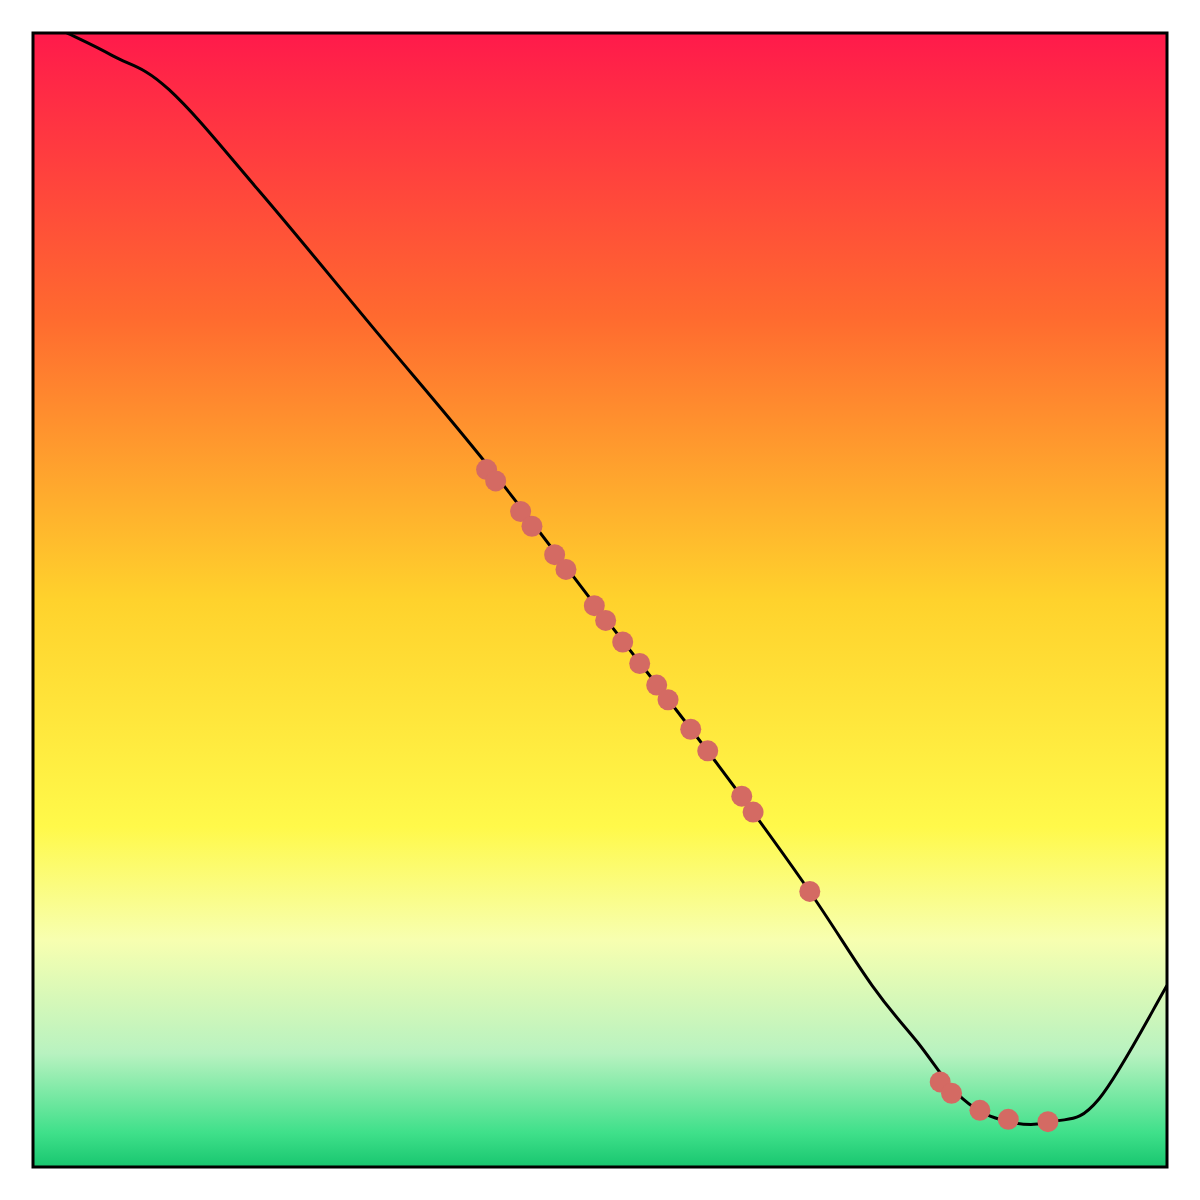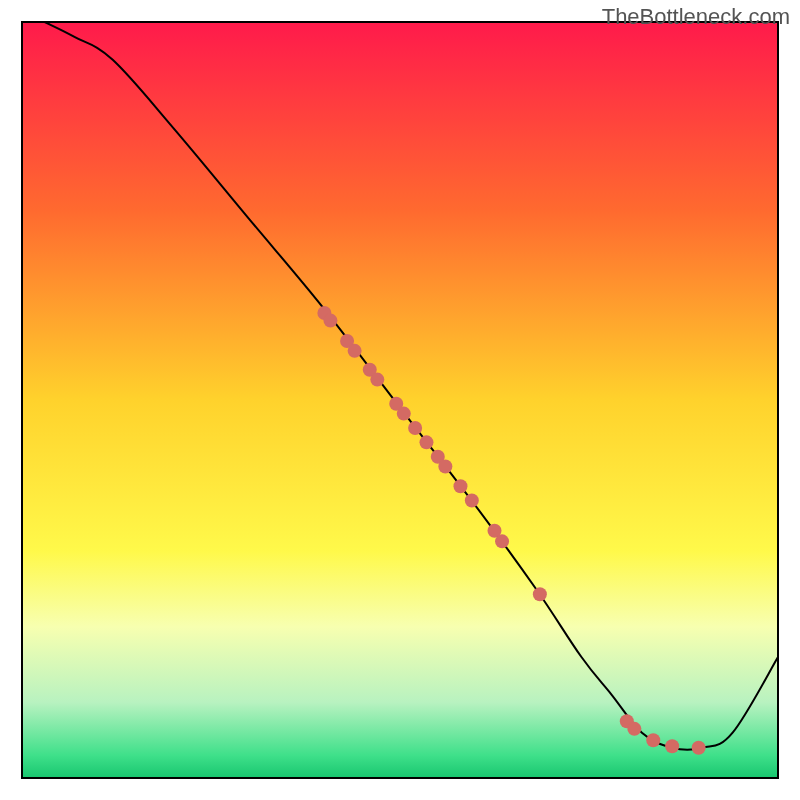--- a/index.html
+++ b/index.html
@@ -79,14 +79,13 @@
           <circle cx="634.36" cy="728.86" r="7" fill="#d46a63"></circle>
           <circle cx="653.26" cy="740.1999999999999" r="7" fill="#d46a63"></circle>
           <circle cx="672.16" cy="746.2479999999999" r="7" fill="#d46a63"></circle>
           <circle cx="698.62" cy="747.76" r="7" fill="#d46a63"></circle>
         </g>
     </g>
 
     <rect id="frame-rect" fill="none" stroke="#000000" stroke-width="2" x="22" y="22" width="756" height="756"></rect>
   </svg>
 
-  <div class="watermark">TheBottleneck.com</div>
 </div>
 
 </body></html>

